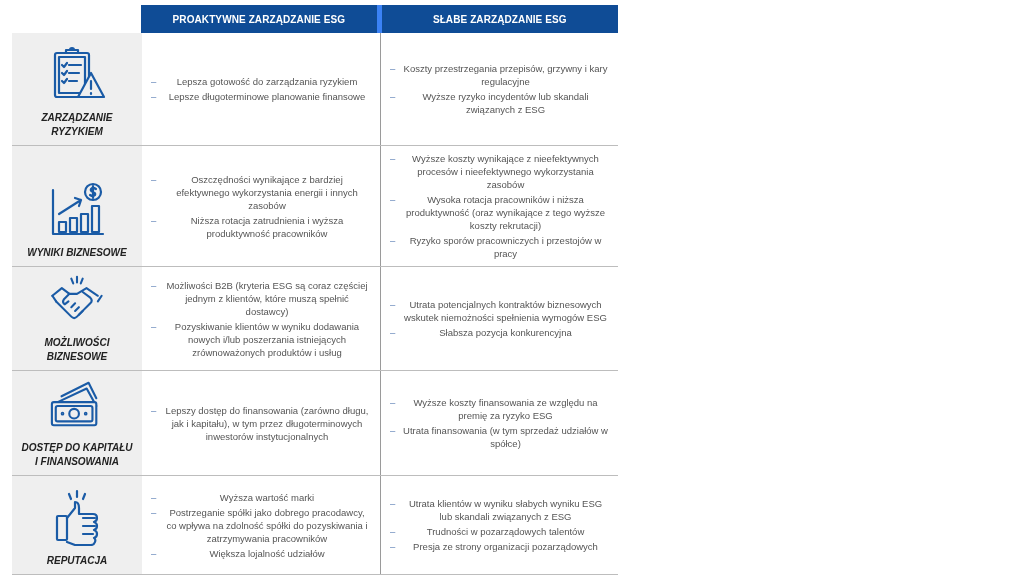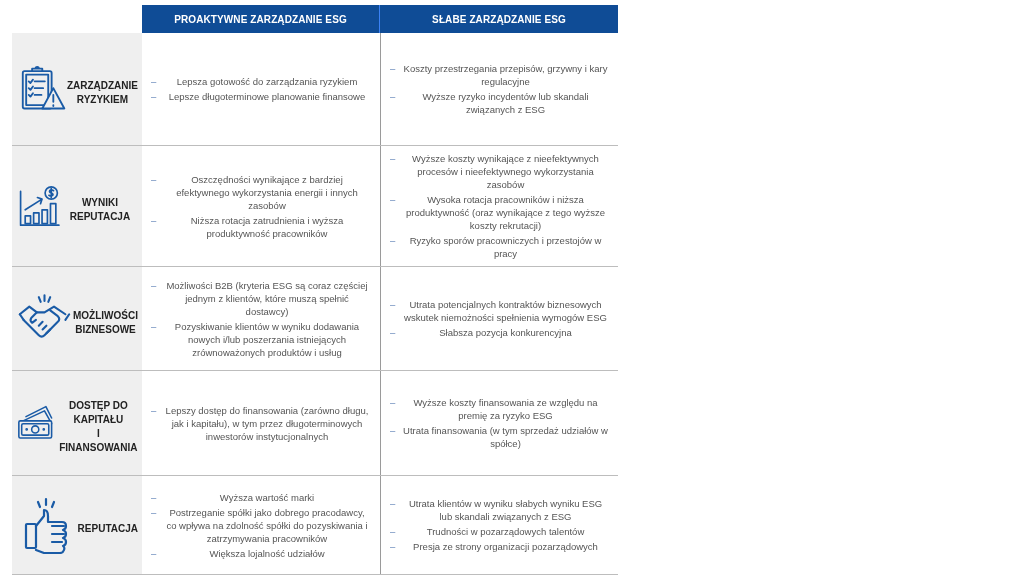--- a/index.html
+++ b/index.html
@@ -1,24 +1,24 @@
 <!DOCTYPE html>
 <html><head>
 <meta charset="utf-8">
 <style>
   html,body{margin:0;padding:0;background:#fff;}
   body{width:1024px;height:576px;position:relative;overflow:hidden;font-family:"Liberation Sans",sans-serif;}
   .table{position:absolute;left:12px;top:5px;width:606px;}
   .hdr{display:flex;height:28px;}
   .hdr .blank{width:130px;}
   .hdr .h{background:#0f4c96;color:#fff;font-weight:bold;font-size:10px;display:flex;align-items:center;justify-content:center;letter-spacing:0.1px;}
-  .hdr .h1{width:237px;border-right:1px solid #3b82f6;}
+  .hdr .h1{width:237px;border-right:5px solid #3b82f6;}
   .hdr .h2{width:238px;}
   .row{display:flex;border-bottom:1px solid #bdbdbd;}
-  .cat{width:130px;background:#efefef;display:flex;align-items:center;justify-content:space-between;box-sizing:border-box;padding:6px 4px;}
+  .cat{width:130px;background:#efefef;display:flex;flex-direction:column;align-items:center;justify-content:flex-end;box-sizing:border-box;padding:6px 4px;font-style:italic;}
   .cat svg{width:60px;height:58px;}
   .cat .lbl{font-weight:bold;font-size:10px;color:#222;text-align:center;line-height:14px;margin-top:8px;white-space:pre-line;}
   .col{display:flex;flex-direction:column;justify-content:center;box-sizing:border-box;padding:4px 10px 4px 22px;}
   .c1{width:238px;text-align:center;}
   .c2{width:238px;border-left:1px solid #9a9a9a;text-align:center;}
   ul{list-style:none;margin:0;padding:0;}
   li{position:relative;font-size:9.5px;color:#555;line-height:13px;margin:2px 0;}
   li::before{content:"–";position:absolute;left:-13px;top:0;color:#5a7fb5;}
 </style>
 </head>
@@ -63,21 +63,21 @@
       <svg viewBox="0 0 60 58" fill="none" stroke="#1a5ba6" stroke-width="2.2" stroke-linecap="round" stroke-linejoin="round">
         <path d="M6 10 v44 h50"></path>
         <rect x="12" y="42" width="7" height="10"></rect>
         <rect x="23" y="38" width="7" height="14"></rect>
         <rect x="34" y="34" width="7" height="18"></rect>
         <rect x="45" y="26" width="7" height="26"></rect>
         <path d="M12 34 l22-14 M28 18 l6 2 -2 6"></path>
         <circle cx="46" cy="12" r="8"></circle>
         <path d="M49 9 q-3-2-5 0 q-1 2 2 3 q3 1 2 3 q-2 2-5 0 M46 6 v12"></path>
       </svg>
-      <div class="lbl">WYNIKI REPUTACJA</div>
+      <div class="lbl">WYNIKI BIZNESOWE</div>
     </div>
     <div class="col c1">
         <ul>
       <li>Oszczędności wynikające z bardziej efektywnego wykorzystania energii i innych zasobów</li>
       <li>Niższa rotacja zatrudnienia i wyższa produktywność pracowników</li>
     </ul>
       </div>
     <div class="col c2">
         <ul>
       <li>Wyższe koszty wynikające z nieefektywnych procesów i nieefektywnego wykorzystania zasobów</li>

